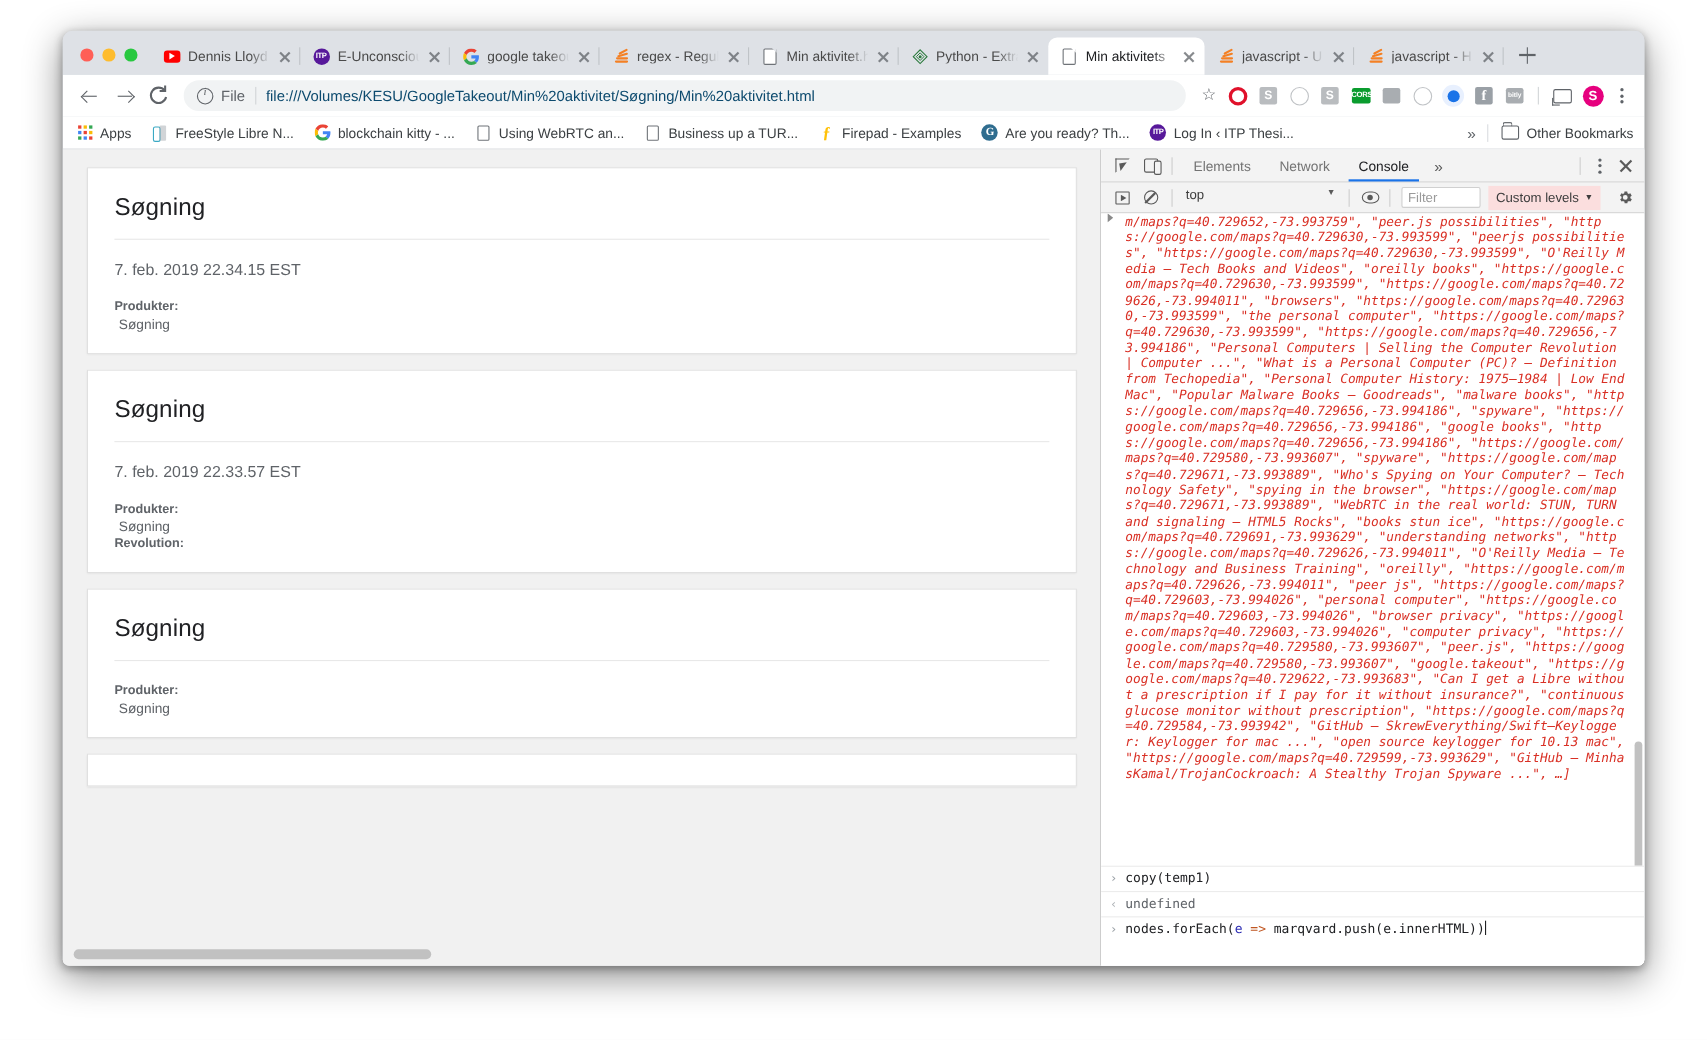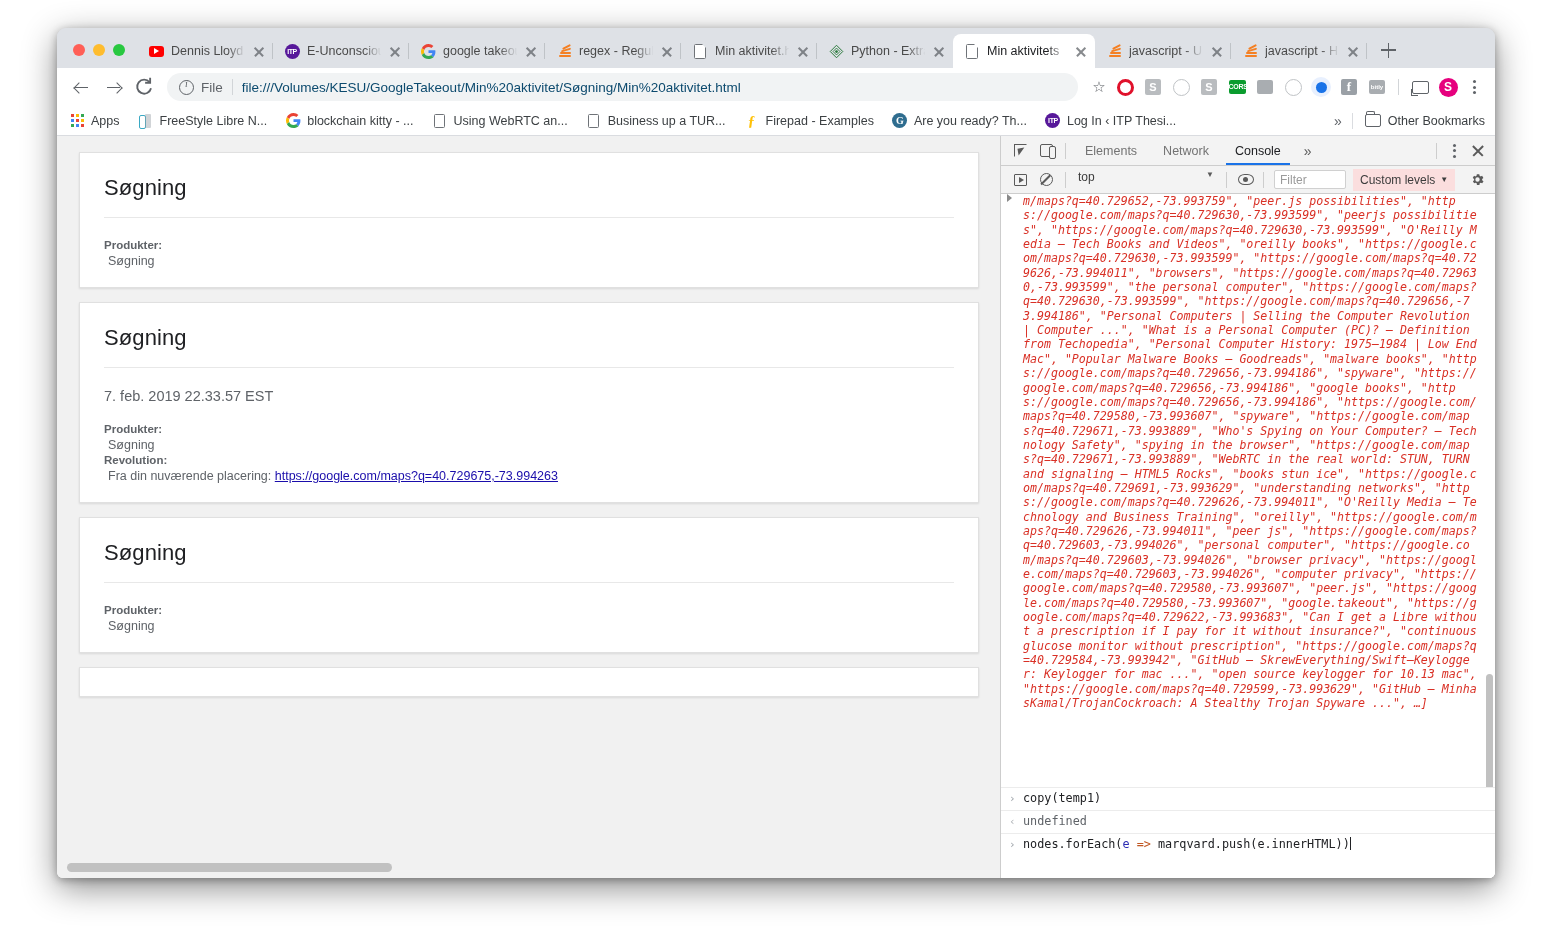--- a/index.html
+++ b/index.html
@@ -680,32 +680,32 @@
     </div>
 
     <div class="content">
 
       <div class="pagepane">
         <div class="page-scroll">
 
           <div class="card">
             <h2>Søgning</h2>
             <div class="rule"></div>
+            <div class="when">7. feb. 2019 22.34.15 EST</div>
             <div class="meta-label">Produkter:</div>
             <div class="meta-val">Søgning</div>
           </div>
 
           <div class="card">
             <h2>Søgning</h2>
             <div class="rule"></div>
             <div class="when">7. feb. 2019 22.33.57 EST</div>
             <div class="meta-label">Produkter:</div>
             <div class="meta-val">Søgning</div>
             <div class="meta-label">Revolution:</div>
-            <div class="meta-val"><span>Fra din nuværende placering: </span><a href="#">https://google.com/maps?q=40.729675,-73.994263</a></div>
           </div>
 
           <div class="card">
             <h2>Søgning</h2>
             <div class="rule"></div>
             <div class="meta-label">Produkter:</div>
             <div class="meta-val">Søgning</div>
           </div>
 
           <div class="card" style="padding-bottom:6px">

